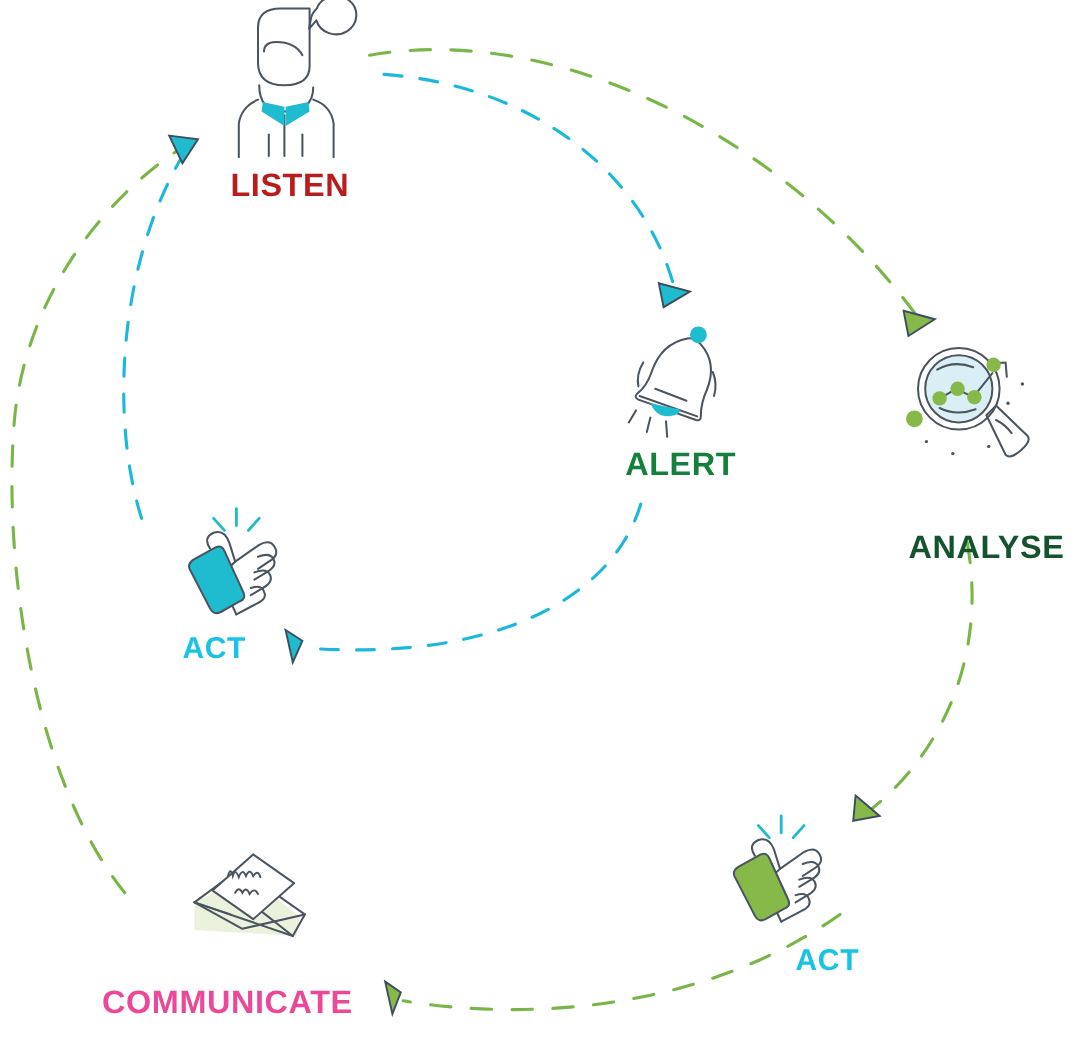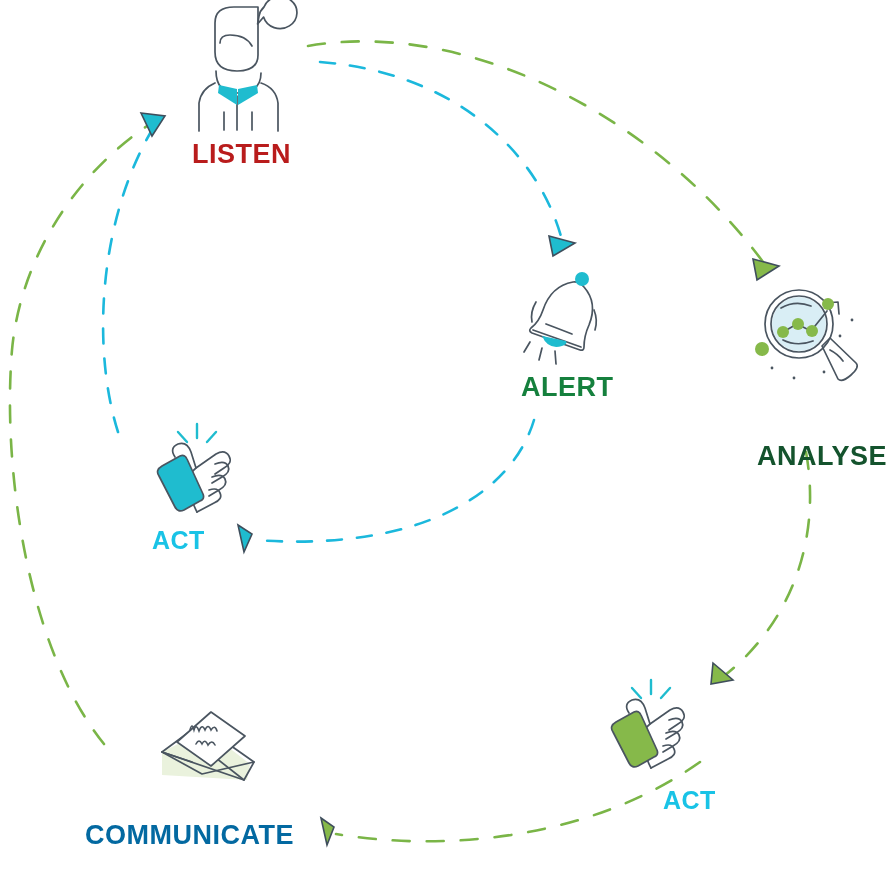--- a/index.html
+++ b/index.html
@@ -5,21 +5,21 @@
   html,body{margin:0;padding:0;background:#ffffff;}
   body{font-family:"Liberation Sans",sans-serif;}
   #stage{position:relative;width:896px;height:877px;background:#ffffff;overflow:hidden;}
   #stage svg.layer{position:absolute;left:0;top:0;width:896px;height:877px;overflow:visible;}
   .label{position:absolute;font-family:"Liberation Sans",sans-serif;font-weight:bold;letter-spacing:.5px;white-space:nowrap;}
   .lbl-listen{left:192px;top:139px;font-size:27px;color:#b91c1c;}
   .lbl-alert{left:521px;top:372px;font-size:27px;color:#15803d;}
   .lbl-analyse{left:757px;top:411px;font-size:27px;color:#14532d;margin-top:30px;}
   .lbl-act-blue{left:152px;top:526px;font-size:25px;color:#19c3e6;}
   .lbl-act-green{left:663px;top:786px;font-size:25px;color:#19c3e6;}
-  .lbl-communicate{left:85px;top:820px;font-size:27px;color:#0369a1;}
+  .lbl-communicate{left:85px;top:820px;font-size:27px;color:#ec4899;}
   .icon{position:absolute;}
   .ic-person{left:190px;top:0px;width:120px;height:132px;}
   .ic-bell{left:520px;top:270px;width:96px;height:100px;}
   .ic-glass{left:752px;top:280px;width:112px;height:116px;}
   .ic-thumb-blue{left:148px;top:420px;width:100px;height:100px;}
   .ic-thumb-green{left:602px;top:676px;width:100px;height:100px;}
   .ic-envelope{left:148px;top:700px;width:108px;height:100px;}
 </style>
 </head>
 <body>

